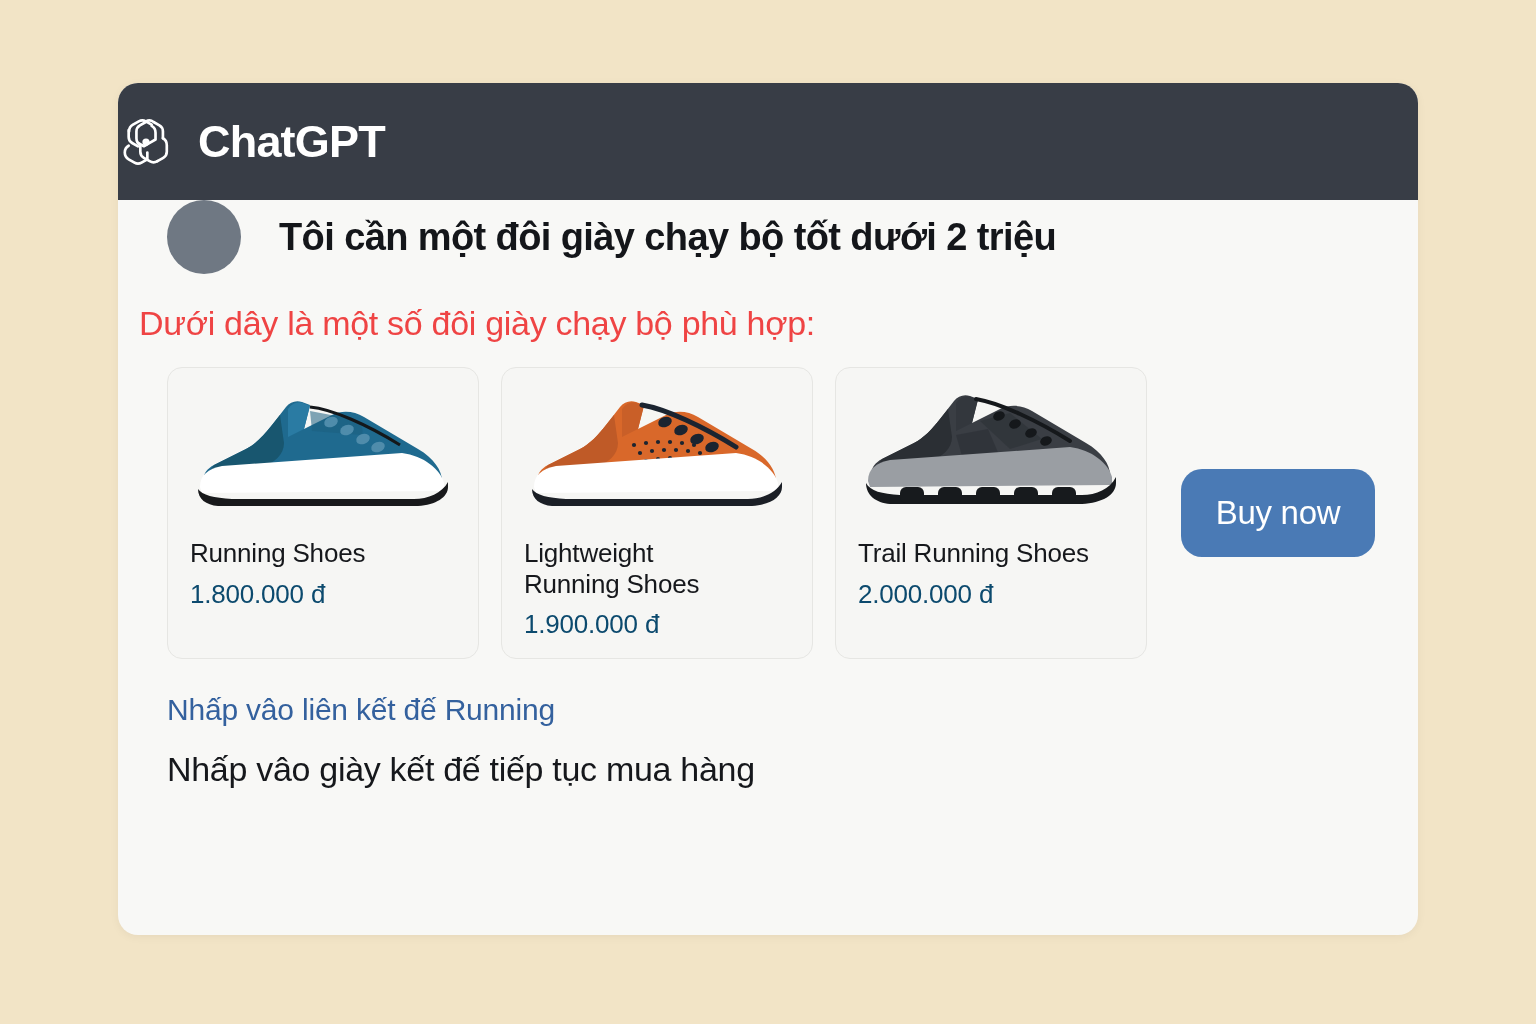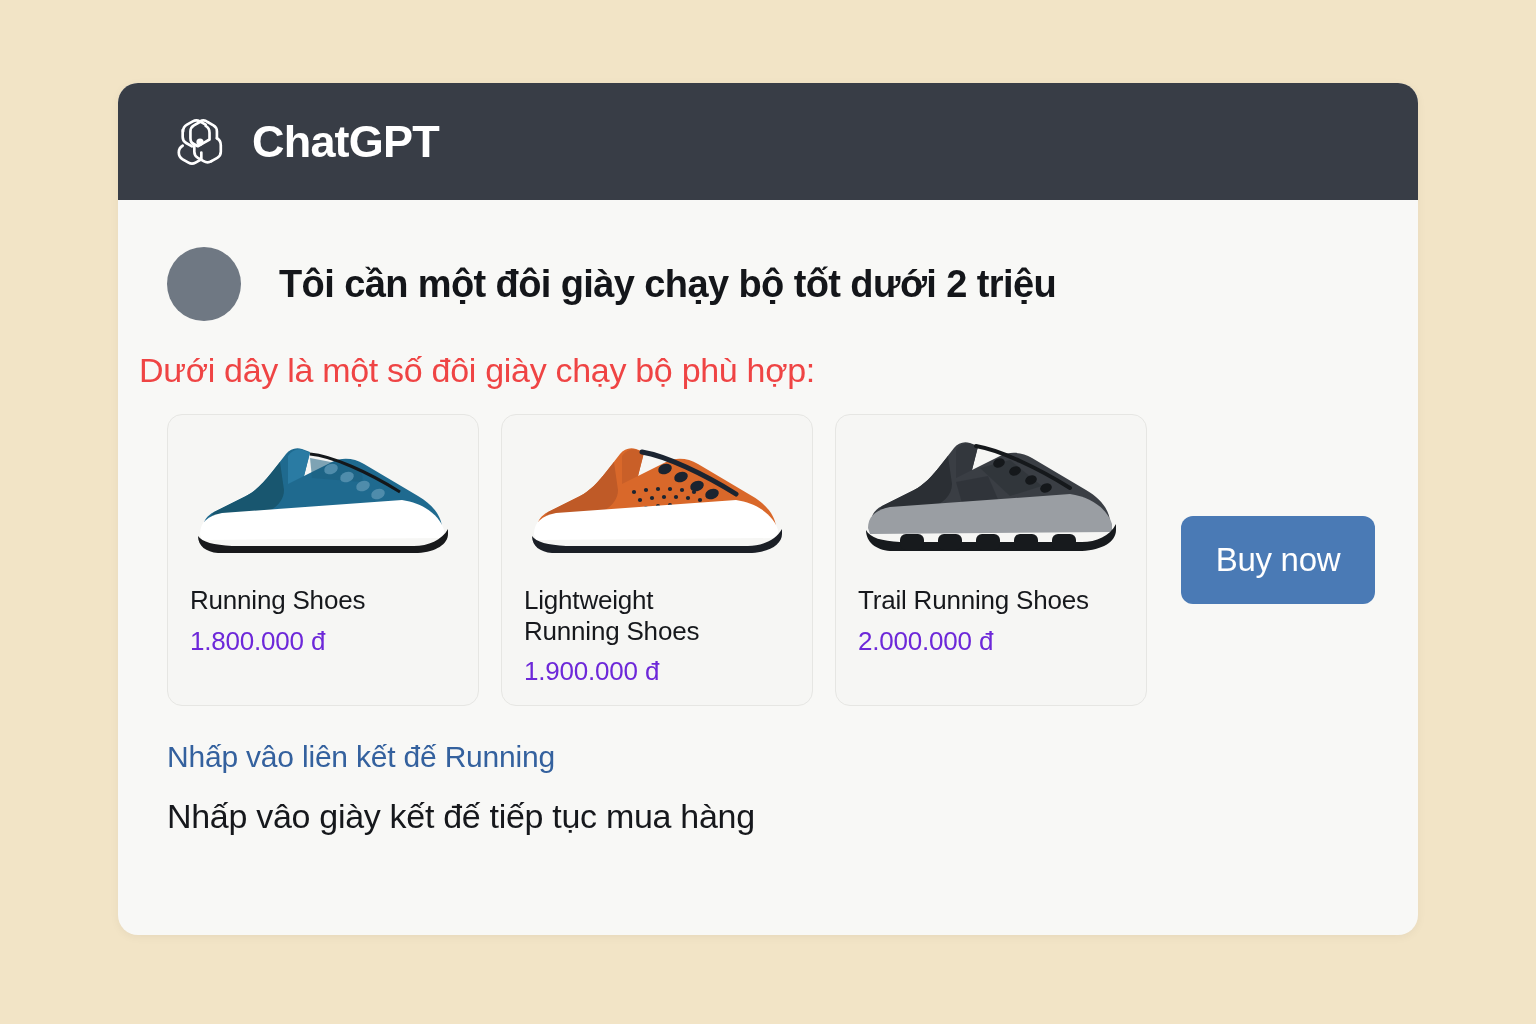--- a/index.html
+++ b/index.html
@@ -27,21 +27,20 @@
     overflow: hidden;
     box-shadow: 0 2px 10px rgba(0,0,0,0.05);
   }
 
   
   #app-header {
     height: 117px;
     background: #383d46;
     display: flex;
     align-items: center;
-    padding-left: 54px;
     box-sizing: border-box;
     text-align: right;
   }
   #openai-logo {
     width: 56px;
     height: 56px;
     flex: 0 0 auto;
   }
   #app-title {
     color: #ffffff;
@@ -57,21 +56,20 @@
     padding: 0;
     position: relative;
     height: 735px;
   }
 
   
   #user-message-row {
     display: flex;
     align-items: center;
     padding-left: 49px;
-    padding-top: 47px;
   }
   #avatar {
     width: 74px;
     height: 74px;
     border-radius: 50%;
     background: #6f7883;
     flex: 0 0 auto;
   }
   #user-message-text {
     margin-left: 38px;
@@ -123,30 +121,30 @@
   .product-name {
     margin-top: 14px;
     font-size: 26px;
     color: #16181c;
     letter-spacing: -0.2px;
     line-height: 1.18;
   }
   .product-price {
     margin-top: 10px;
     font-size: 26px;
-    color: #6d28d9;
+    color: #0c4a6e;
     letter-spacing: -0.2px;
   }
 
   #buy-now-button {
     margin-left: 34px;
     width: 194px;
     height: 88px;
     border: none;
-    border-radius: 12px;
+    border-radius: 21px;
     background: #4a7ab5;
     color: #ffffff;
     font-family: "Liberation Sans", sans-serif;
     font-size: 33px;
     letter-spacing: -0.3px;
     cursor: pointer;
     flex: 0 0 auto;
     align-self: center;
   }
 

